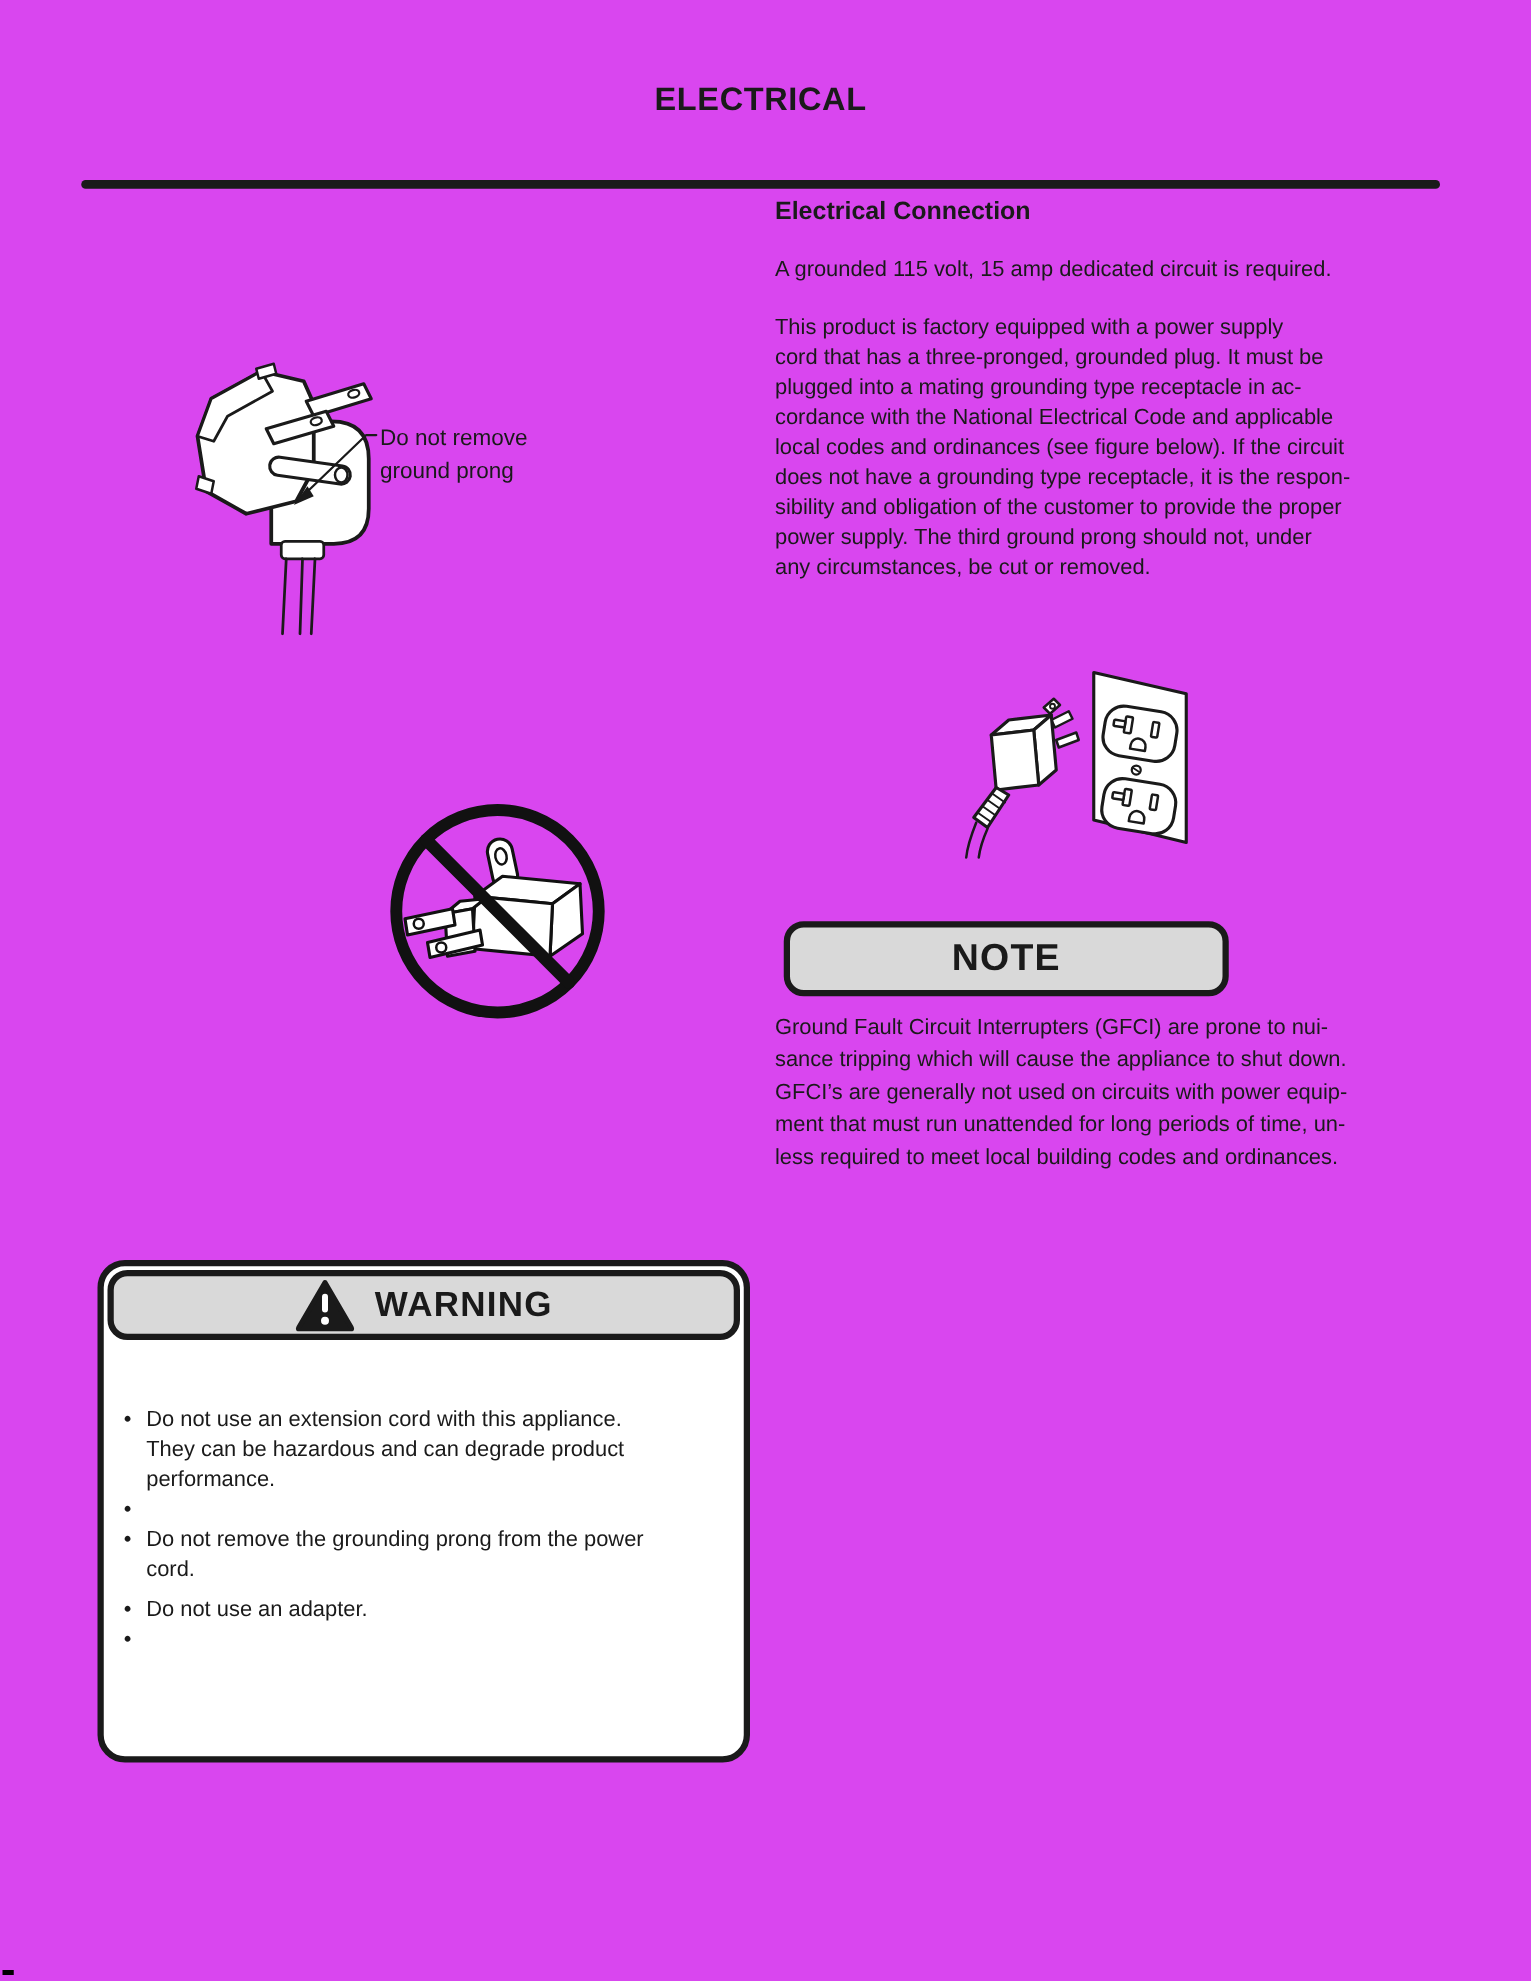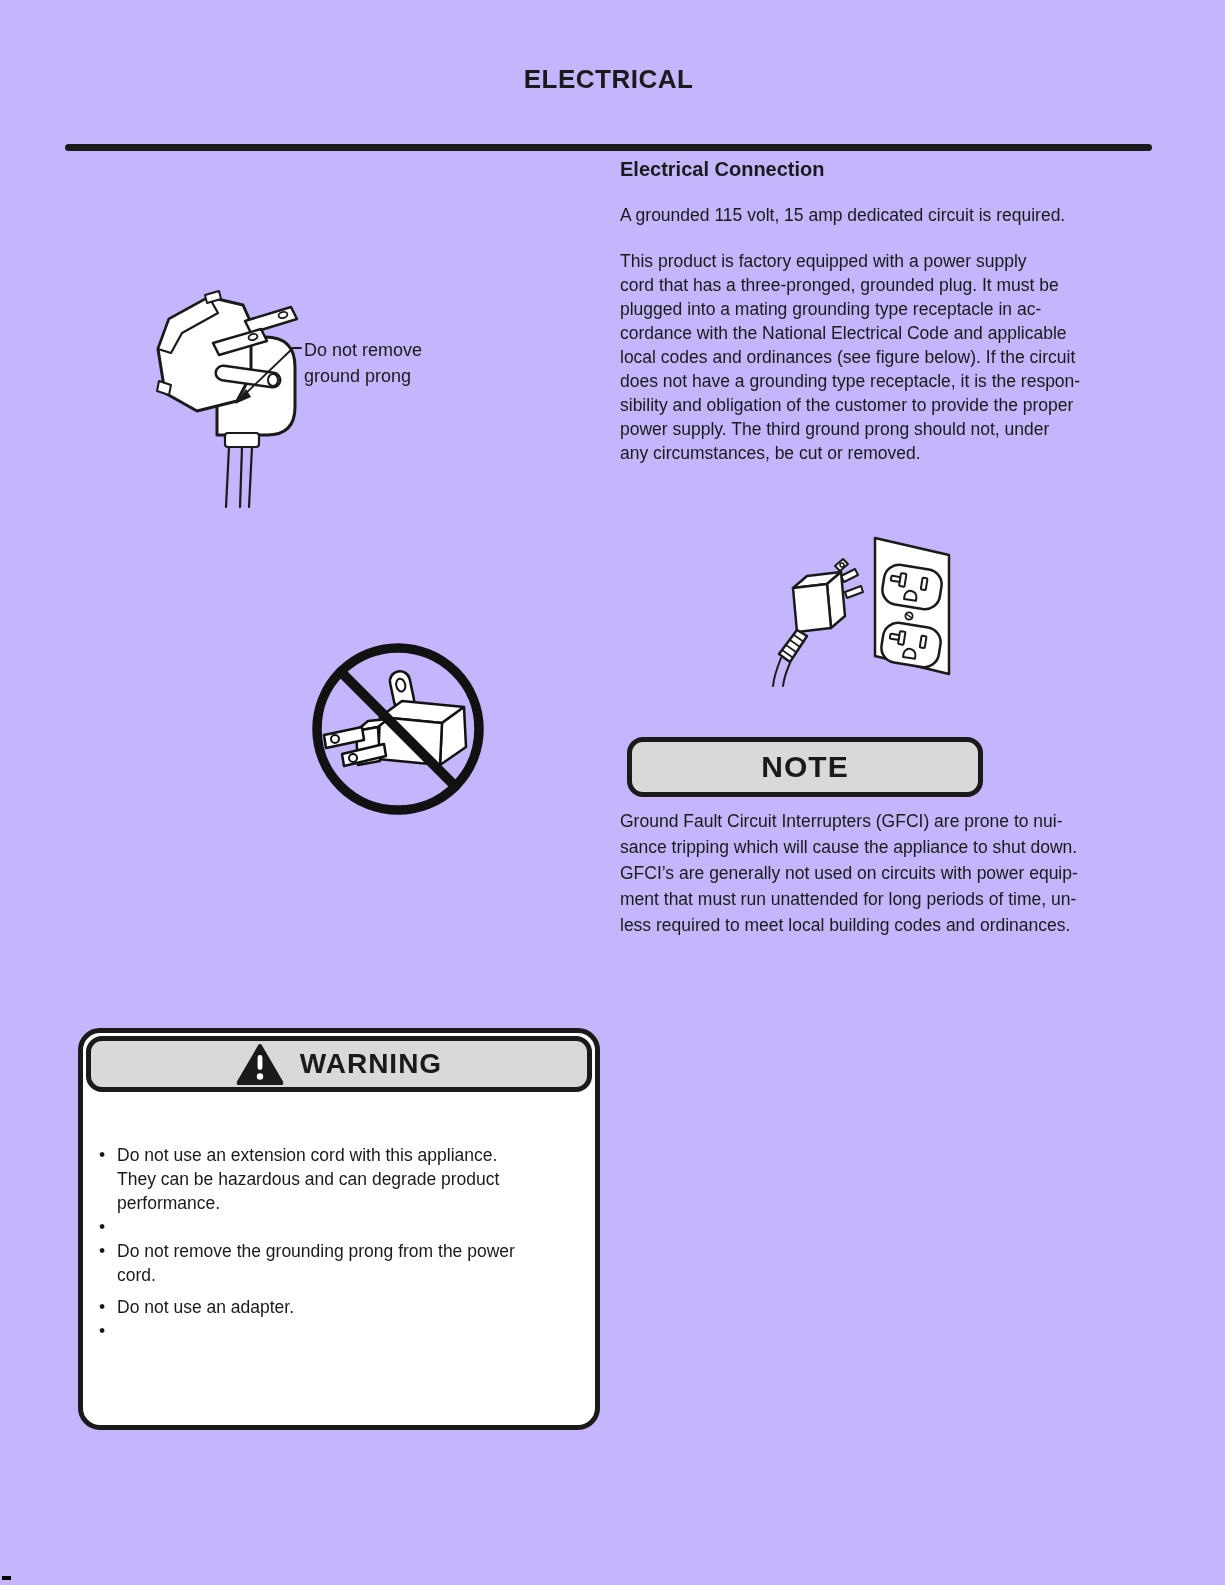--- a/index.html
+++ b/index.html
@@ -1,33 +1,33 @@
 <!DOCTYPE html>
 <html><head>
 <meta charset="utf-8">
 <style>
   html,body{margin:0;padding:0;background:#ffffff;}
-  .page{position:relative;width:1225px;height:1585px;background:#c4b5fd;overflow:hidden;
+  .page{position:relative;width:1225px;height:1585px;background:#d946ef;overflow:hidden;
         font-family:"Liberation Sans",sans-serif;color:#1a1a1a;}
   .abs{position:absolute;}
   .ml{white-space:pre-line;}
   .page-title{left:65px;top:64px;width:1087px;text-align:center;
               font-size:26px;font-weight:bold;letter-spacing:.5px;}
   .rule{left:65px;top:144px;width:1087px;height:7px;background:#1a1a1a;border-radius:4px;}
   .sec-heading{left:620px;top:158px;font-size:20px;font-weight:bold;}
   .intro{left:620px;top:203px;font-size:17.5px;line-height:24px;width:545px;}
   .body-par{left:620px;top:249px;font-size:17.5px;line-height:24px;width:550px;}
   .callout{left:304px;top:337px;font-size:18px;line-height:26px;}
   .note-box{left:627px;top:737px;width:356px;height:60px;box-sizing:border-box;
             border:5px solid #1a1a1a;border-radius:16px;background:#d9d9d9;
             display:flex;align-items:center;justify-content:center;}
   .note-label{font-size:30px;font-weight:bold;letter-spacing:1px;}
   .note-par{left:620px;top:808px;font-size:17.5px;line-height:26px;width:550px;}
   .warn-box{left:78px;top:1008px;width:522px;height:402px;box-sizing:border-box;
-            border:5px solid #1a1a1a;border-radius:22px;background:#ffffff;margin-top:20px;}
+            border:5px solid #1a1a1a;border-radius:22px;background:#ffffff;}
   .warn-header{position:absolute;left:3px;top:3px;right:3px;height:56px;box-sizing:border-box;
                border:5px solid #1a1a1a;border-radius:16px;background:#d9d9d9;
                display:flex;align-items:center;justify-content:center;gap:16px;}
   .warn-label{font-size:28px;font-weight:bold;letter-spacing:1px;}
   .shock-heading{position:absolute;left:0;right:0;top:80px;text-align:center;
                  font-size:20px;font-weight:bold;}
   .bullets{position:absolute;left:13px;top:110px;width:488px;}
   .bullet{display:flex;gap:9px;font-size:17.5px;line-height:24px;}
   .bullet.gap{margin-top:8px;}
   .dot{width:12px;text-align:center;flex:0 0 12px;}

